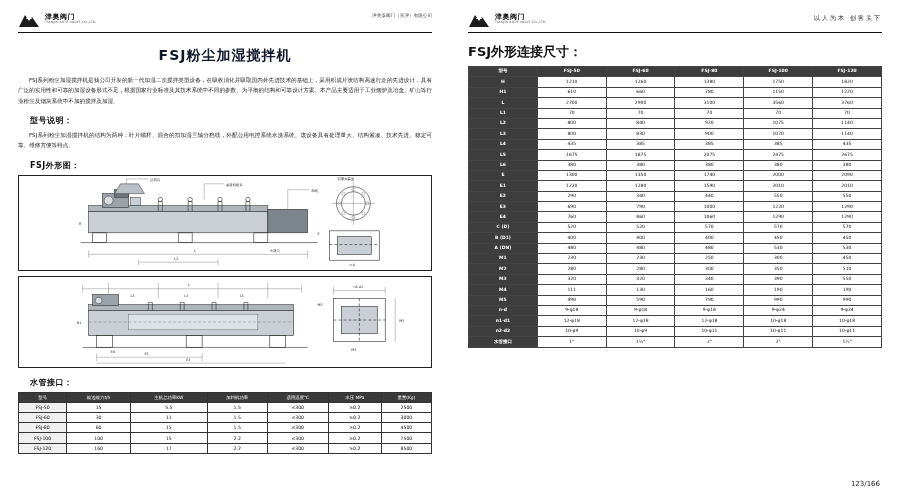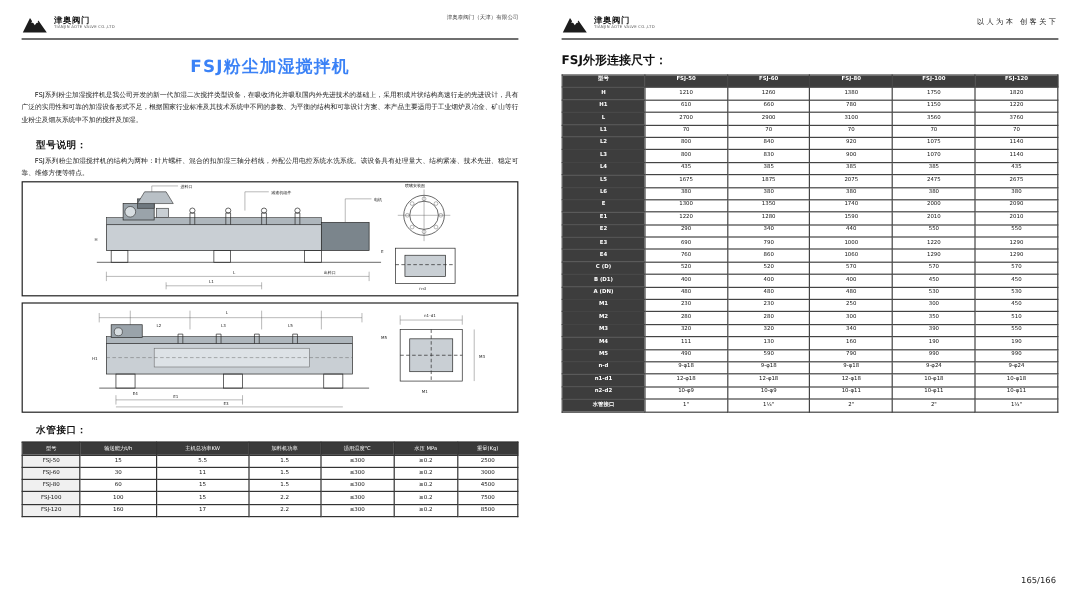--- a/index.html
+++ b/index.html
@@ -22,41 +22,41 @@
   .brand { display:flex; align-items:center; gap:5px; }
   .brand-mark { width:22px; height:18px; position:relative; }
   .brand-mark svg { display:block; }
   .brand-txt { line-height:1.05; }
   .brand-cn { font-size:7px; font-weight:bold; color:#111; letter-spacing:.5px; }
   .brand-en { font-size:3.2px; color:#555; letter-spacing:.2px; }
   .hdr-right { text-align:right; font-size:4.6px; color:#444; padding-top:3px; line-height:1.5;}
   .hdr-slogan { font-size:6px; color:#222; letter-spacing:2px; padding-top:4px;}
 
   
-  .doc-title { text-align:center; font-size:14px; font-weight:bold; color:#3b82f6;
+  .doc-title { text-align:center; font-size:14px; font-weight:bold; color:#0f172a;
                margin:14px 0 10px; letter-spacing:1px; }
   .para { font-size:5.6px; color:#1a1a1a; line-height:1.85; text-align:justify;
           text-indent:11px; }
   .sec-h { font-size:8px; font-weight:bold; color:#111; margin:9px 12px 4px; letter-spacing:.5px;}
 
   
   .draw-box { border:1px solid #222; background:#fff; position:relative; overflow:hidden; }
   .draw-box.one { height:96px; margin-bottom:5px; }
   .draw-box.two { height:92px; }
   .draw-box svg { display:block; width:100%; height:100%; }
 
   
   .tbl { width:100%; border-collapse:collapse; }
   .tbl td, .tbl th { border:1px solid #333; font-size:4.6px; text-align:center;
                      padding:2.1px 1px; color:#111; font-weight:normal; }
   .tbl thead td { background:#3a3a3a; color:#fff; font-size:4.4px; }
   .tbl tbody td:first-child { background:#f0f0f0; }
 
   
-  .rt-title { font-size:10px; font-weight:bold; color:#111; margin:10px 0 5px; }
+  .rt-title { font-size:13px; font-weight:bold; color:#111; margin:10px 0 5px; }
   .dtbl { width:100%; border-collapse:collapse; table-layout:fixed; }
   .dtbl td { border:1px solid #444; font-size:4.5px; text-align:center;
              padding:0.9px 0; color:#111; height:10.4px; line-height:1; }
   .dtbl thead td { background:#3d3d3d; color:#fff; font-weight:bold; }
   .dtbl tbody td:first-child { background:#3d3d3d; color:#fff; font-weight:bold; }
   .pg-num { position:absolute; right:20px; bottom:12px; font-size:7px; color:#222; }
 
   .t-gray { fill:#c9cfd4; }
   .t-dark { fill:#7b858c; }
   .ln { stroke:#2b2b2b; fill:none; stroke-width:.6; }
@@ -88,20 +88,21 @@
         <div class="hdr-right">津奥泰阀门（天津）有限公司</div>
       </div>
 
       <div class="doc-title">FSJ粉尘加湿搅拌机</div>
 
       <div class="para">FSJ系列粉尘加湿搅拌机是我公司开发的新一代加湿二次搅拌类型设备，在吸收消化并吸取国内外先进技术的基础上，采用积成片状结构高速行走的先进设计，具有广泛的实用性和可靠的加湿设备形式不足，根据国家行业标准及其技术系统中不同的参数、为平衡的结构和可靠设计方案、本产品主要适用于工业烟炉及冶金、矿山等行业粉尘及烟灰系统中不加的搅拌及加湿。</div>
 
       <div class="sec-h">型号说明：</div>
       <div class="para">FSJ系列粉尘加湿搅拌机的结构为两种：叶片螺杆、混合的扣加湿三轴分档线，外配公用电控系统水洗系统。该设备具有处理量大、结构紧凑、技术先进、稳定可靠、维修方便等特点。</div>
 
+      <div class="sec-h">FSJ外形图：</div>
 
       <div class="draw-box one">
         <svg viewBox="0 0 414 96" preserveAspectRatio="none">
 
           <rect x="70" y="36" width="180" height="22" class="t-gray" stroke="#2b2b2b" stroke-width=".6"></rect>
           <rect x="70" y="30" width="180" height="6" fill="#aeb6bc" stroke="#2b2b2b" stroke-width=".5"></rect>
           <rect x="250" y="34" width="40" height="24" class="t-dark" stroke="#2b2b2b" stroke-width=".6"></rect>
 
           <rect x="84" y="18" width="26" height="14" fill="#9aa3aa" stroke="#2b2b2b" stroke-width=".6"></rect>
           <rect x="96" y="14" width="14" height="8" fill="#6f787f" stroke="#2b2b2b" stroke-width=".5"></rect>
@@ -553,16 +554,16 @@
               <td>水管接口</td>
               <td>1"</td>
               <td>1¼"</td>
               <td>2"</td>
               <td>2"</td>
               <td>1¼"</td>
             </tr>
           </tbody>
       </table>
 
-      <div class="pg-num">165/166</div>
+      <div class="pg-num">123/166</div>
     </div>
   </div>
 </div>
 
 </body></html>

